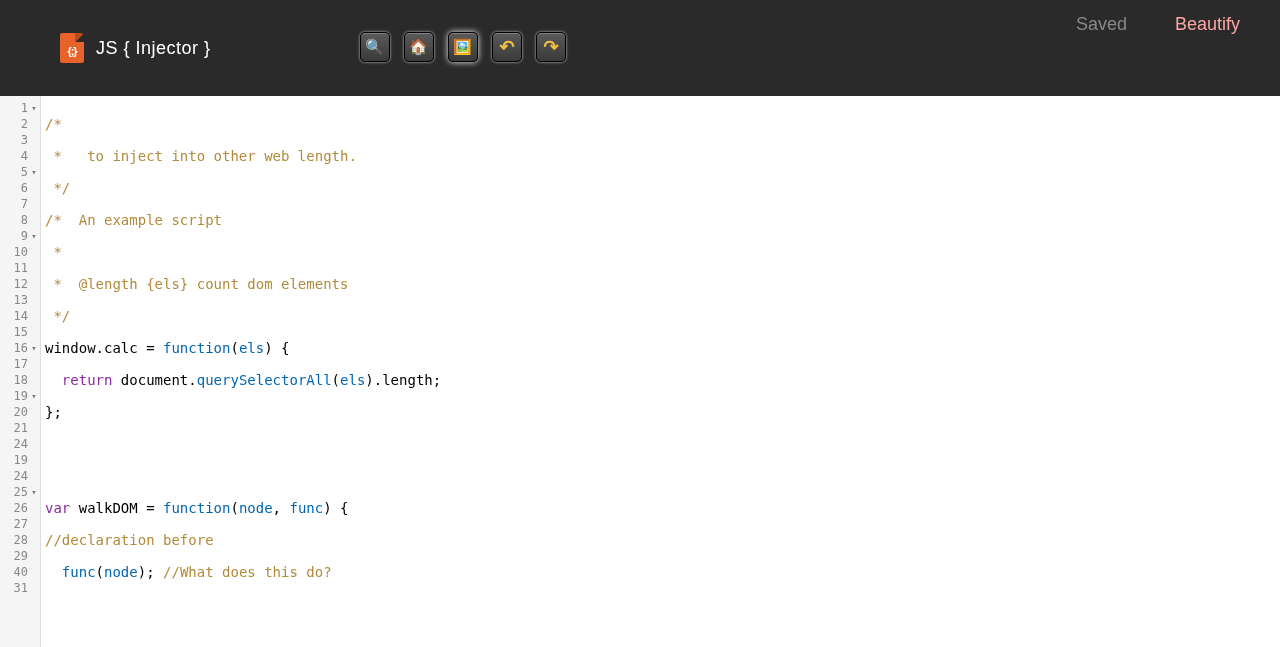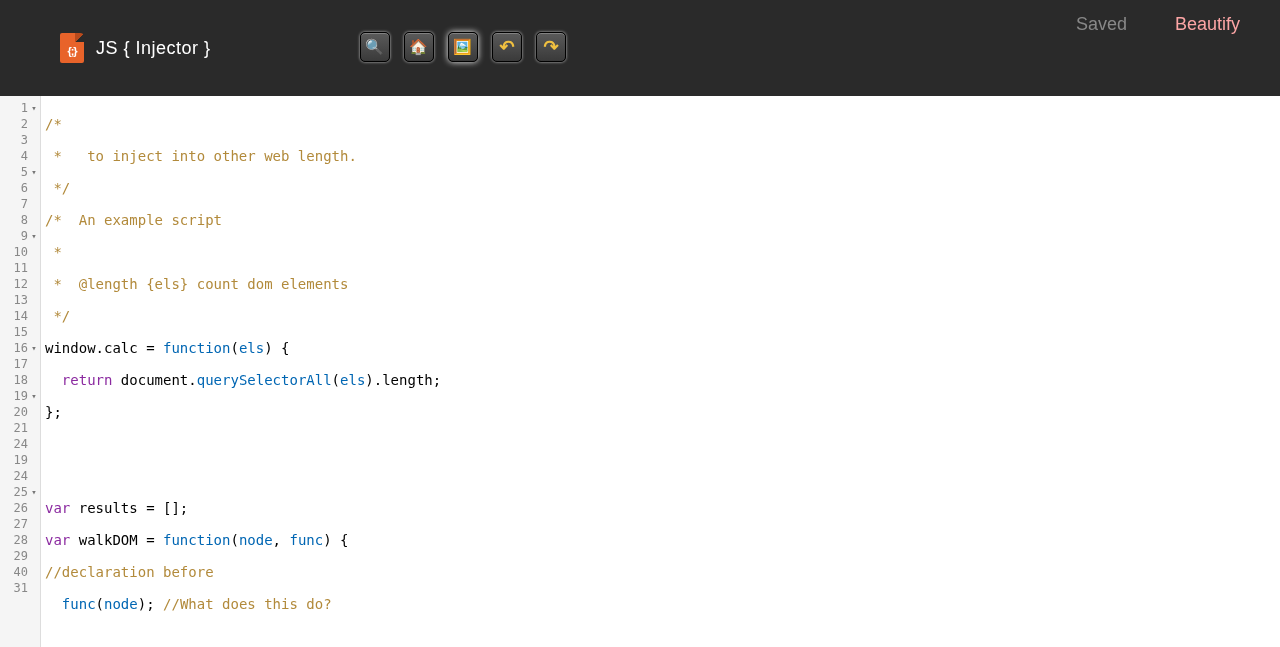--- a/index.html
+++ b/index.html
@@ -241,21 +241,20 @@
 <div class="line"><span class="c"> */</span></div>
 <div class="line"><span class="c">/*  An example script</span></div>
 <div class="line"><span class="c"> *</span></div>
 <div class="line"><span class="c"> *  @length {els} count dom elements</span></div>
 <div class="line"><span class="c"> */</span></div>
 <div class="line"><span class="p">window</span><span class="p">.calc = </span><span class="f">function</span><span class="p">(</span><span class="v">els</span><span class="p">) {</span></div>
 <div class="line"><span class="p">  </span><span class="k">return</span><span class="p"> document.</span><span class="f">querySelectorAll</span><span class="p">(</span><span class="v">els</span><span class="p">).length;</span></div>
 <div class="line"><span class="p">};</span></div>
 <div class="line"><span class="p"></span></div>
 <div class="line"><span class="p"></span></div>
-<div class="line"><span class="k">var</span><span class="p"> results = [];</span></div>
 <div class="line"><span class="k">var</span><span class="p"> walkDOM = </span><span class="f">function</span><span class="p">(</span><span class="v">node</span><span class="p">, </span><span class="v">func</span><span class="p">) {</span></div>
 <div class="line"><span class="c">//declaration before</span></div>
 <div class="line"><span class="p">  </span><span class="f">func</span><span class="p">(</span><span class="v">node</span><span class="p">); </span><span class="c">//What does this do?</span></div>
 
 
 
 
 
 
 

